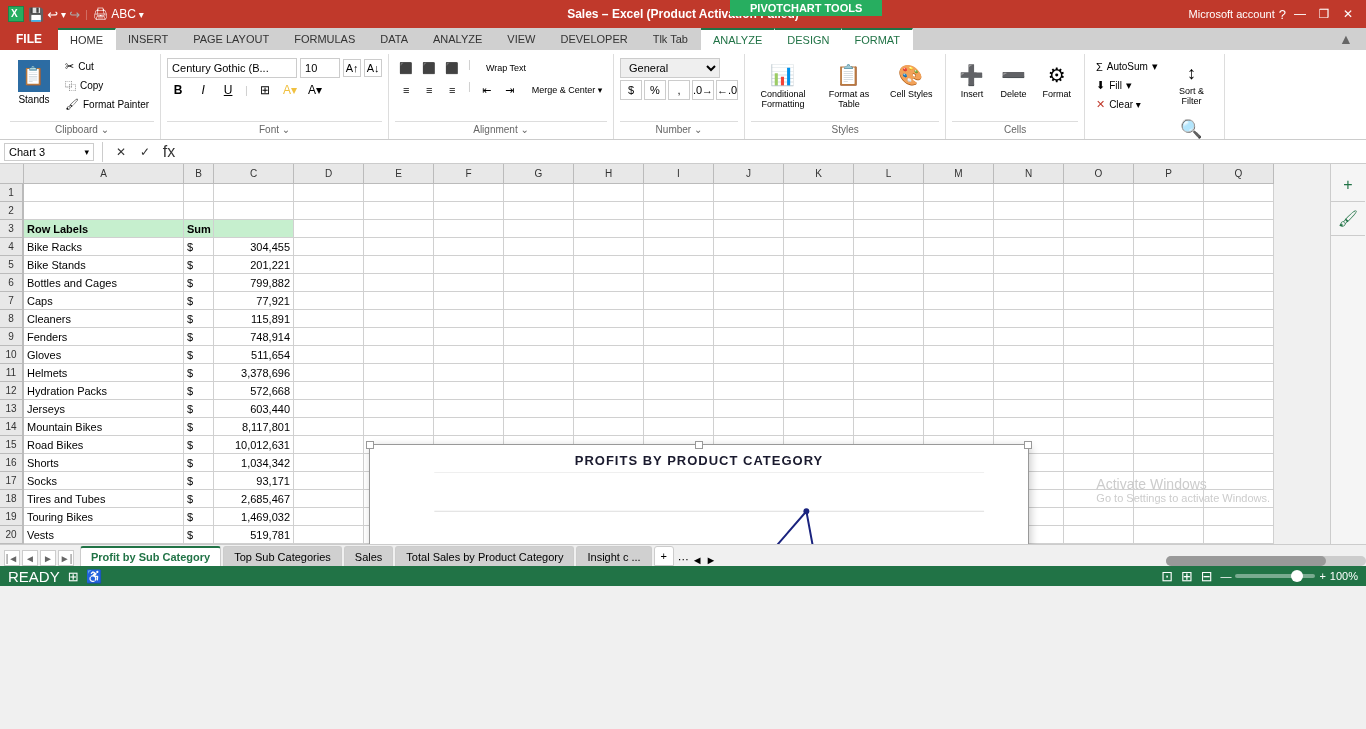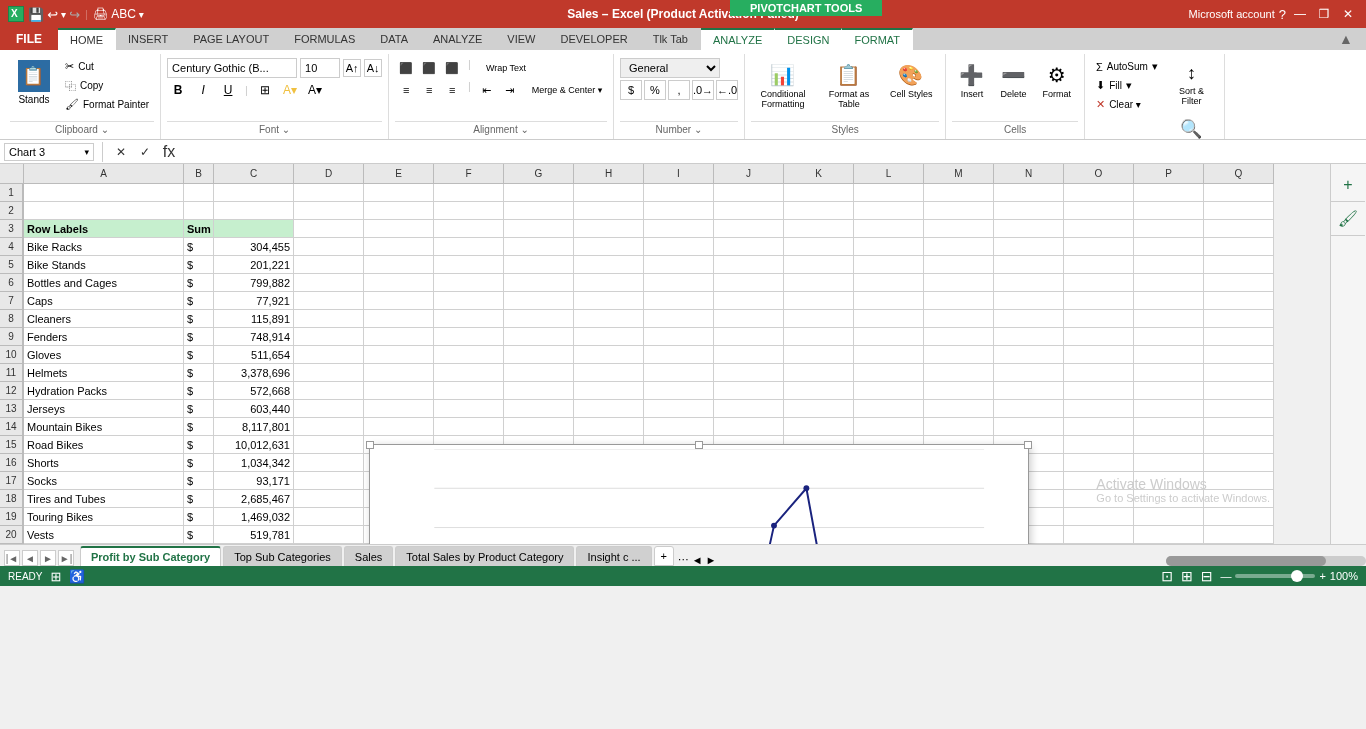--- a/index.html
+++ b/index.html
@@ -845,20 +845,21 @@
             </div>
           </div>
 
         <div class="chart-container">
 
           <div class="chart-handle" style="top:-4px;left:-4px;"></div>
           <div class="chart-handle" style="top:-4px;right:-4px;"></div>
 
           <div class="chart-handle" style="top:-4px;left:50%;transform:translateX(-50%);"></div>
 
+          <div class="chart-title">PROFITS BY PRODUCT CATEGORY</div>
           <div class="chart-area">
             <svg class="chart-svg" id="chart-svg" viewBox="0 0 580 330">
 
               <line x1="0" y1="0" x2="560" y2="0" stroke="#ddd" stroke-width="1"></line>
               <line x1="0" y1="40" x2="560" y2="40" stroke="#ddd" stroke-width="1"></line>
               <line x1="0" y1="80" x2="560" y2="80" stroke="#ddd" stroke-width="1"></line>
               <line x1="0" y1="120" x2="560" y2="120" stroke="#ddd" stroke-width="1"></line>
               <line x1="0" y1="160" x2="560" y2="160" stroke="#ddd" stroke-width="1"></line>
               <line x1="0" y1="200" x2="560" y2="200" stroke="#ddd" stroke-width="1"></line>
               <line x1="0" y1="240" x2="560" y2="240" stroke="#ddd" stroke-width="1"></line>
@@ -964,21 +965,21 @@
   </div>
   <div style="margin-left:auto;display:flex;align-items:center;">
     <div style="width:200px;height:10px;background:#ccc;border-radius:5px;position:relative;">
       <div style="width:160px;height:10px;background:#999;border-radius:5px;"></div>
     </div>
   </div>
 </div>
 
 <div class="status-bar">
   <div class="status-left">
-    <span style="color:white;font-size:10px;">READY</span>
+    <span style="color:white;font-size:15px;">READY</span>
     <span style="color:white;font-size:13px;">⊞</span>
     <span style="color:white;font-size:13px;">♿</span>
   </div>
   <div class="status-right">
     <span style="color:white;cursor:pointer;font-size:14px;">⊡</span>
     <span style="color:white;cursor:pointer;font-size:14px;">⊞</span>
     <span style="color:white;cursor:pointer;font-size:14px;">⊟</span>
     <div class="zoom-control">
       <span style="color:white;cursor:pointer;">—</span>
       <div style="width:80px;height:4px;background:rgba(255,255,255,0.4);border-radius:2px;cursor:pointer;position:relative;">

